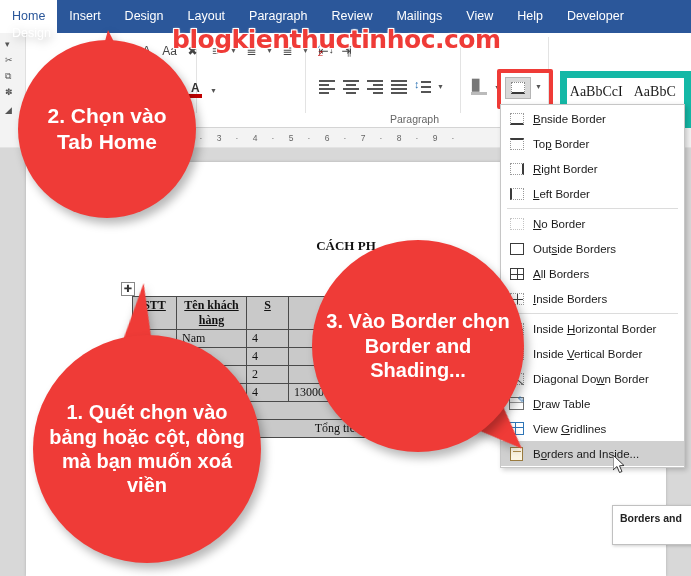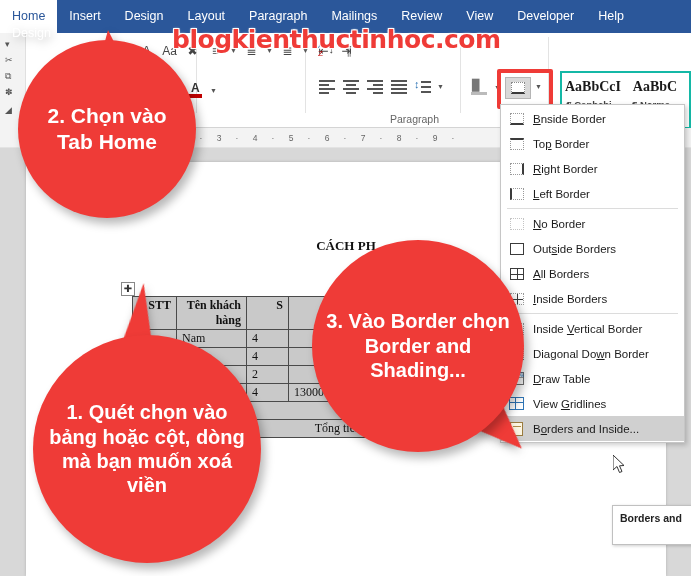--- a/index.html
+++ b/index.html
@@ -110,23 +110,22 @@
 
   
   .redbox {
     position:absolute; border:4px solid #ef3b37; border-radius:2px;
     pointer-events:none;
   }
 
   
   .styles-wrap {
     position:absolute; left:560px; top:38px; width:131px; height:58px;
-    background:#fff; border:2px solid #14b8a6;
+    background:#fff; border:7px solid #14b8a6;
     display:flex;
-    font-weight:bold;
   }
   .style-item {
     width:62px; padding-top:6px; text-align:center;
   }
   .style-aa { font-family:"Liberation Serif", serif; font-size:14px; color:#1a1a1a; }
   .style-nm { font-size:9.5px; color:#444; margin-top:4px; white-space:nowrap; }
 
   
   .ruler {
     position:absolute; left:0; top:128px; width:691px; height:20px;
@@ -163,21 +162,21 @@
   table.doc-table {
     position:absolute; left:132px; top:148px;
     border-collapse:collapse;
     font-family:"Liberation Serif", serif; font-size:12px; color:#111;
     background:#c9c9c9;
   }
   table.doc-table td, table.doc-table th {
     border:1px solid #4a4a4a; padding:1px 5px; background:#c9c9c9;
     font-weight:normal; vertical-align:top;
   }
-  table.doc-table th { font-weight:bold; text-align:right; }
+  table.doc-table th { font-weight:bold; text-align:center;text-decoration:underline; }
   .c-num { text-align:left; width:42px; }
   .c-stt { width:44px; }
   .c-name{ width:70px; }
   .c-mon { width:78px; }
   .c-last{ width:52px; }
   .r-bold { font-weight:bold; }
 
   
   .menu {
     position:absolute; left:500px; top:104px; width:185px;
@@ -290,25 +289,25 @@
 </style>
 </head>
 <body>
 
 <div class="ribbon-tabs">
   <div class="tab active">Home</div>
   <div class="tab">Insert</div>
   <div class="tab">Design</div>
   <div class="tab">Layout</div>
   <div class="tab">Paragraph</div>
+  <div class="tab">Review</div>
   <div class="tab">Mailings</div>
-  <div class="tab">Review</div>
   <div class="tab">View</div>
+  <div class="tab">Help</div>
   <div class="tab">Developer</div>
-  <div class="tab">Help</div>
   <div class="tab tail">Design</div>
 </div>
 
 <div class="ribbon-body">
 
   <div class="rb-left-strip">
     <div class="mini-ico" style="top:6px;">▾</div>
     <div class="mini-ico" style="top:22px;">✂</div>
     <div class="mini-ico" style="top:38px;">⧉</div>
     <div class="mini-ico" style="top:54px;">✽</div>
@@ -557,20 +556,26 @@
     <span class="mi-ico">
         <span class="bico insideb"></span>
       </span>
     <span><span></span><u>I</u><span>nside Borders</span></span>
   </div>
 
   <div class="menu-sep"></div>
 
   <div class="menu-item">
     <span class="mi-ico">
+        <span class="bico inh"></span>
+      </span>
+    <span><span>Inside </span><u>H</u><span>orizontal Border</span></span>
+  </div>
+  <div class="menu-item">
+    <span class="mi-ico">
         <span class="bico inv"></span>
       </span>
     <span><span>Inside </span><u>V</u><span>ertical Border</span></span>
   </div>
   <div class="menu-item">
     <span class="mi-ico">
         <span class="diag down"></span>
       </span>
     <span><span>Diagonal Do</span><u>w</u><span>n Border</span></span>
   </div>

